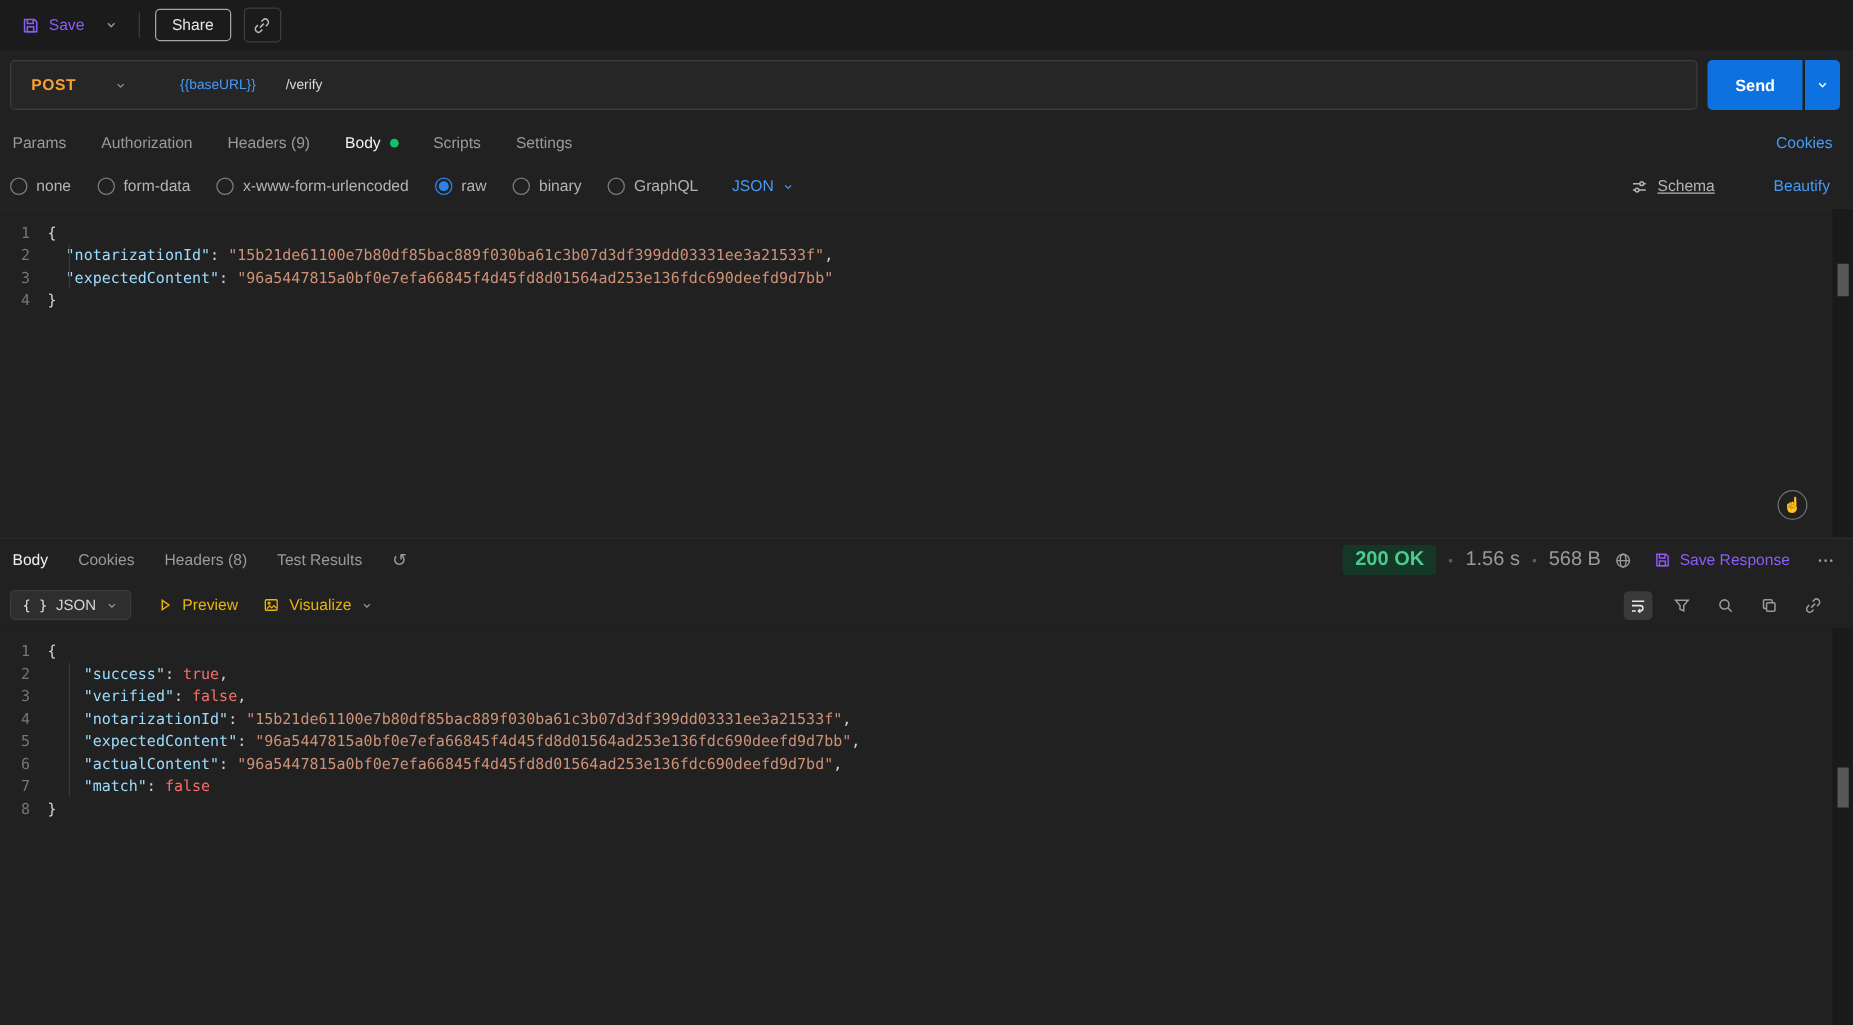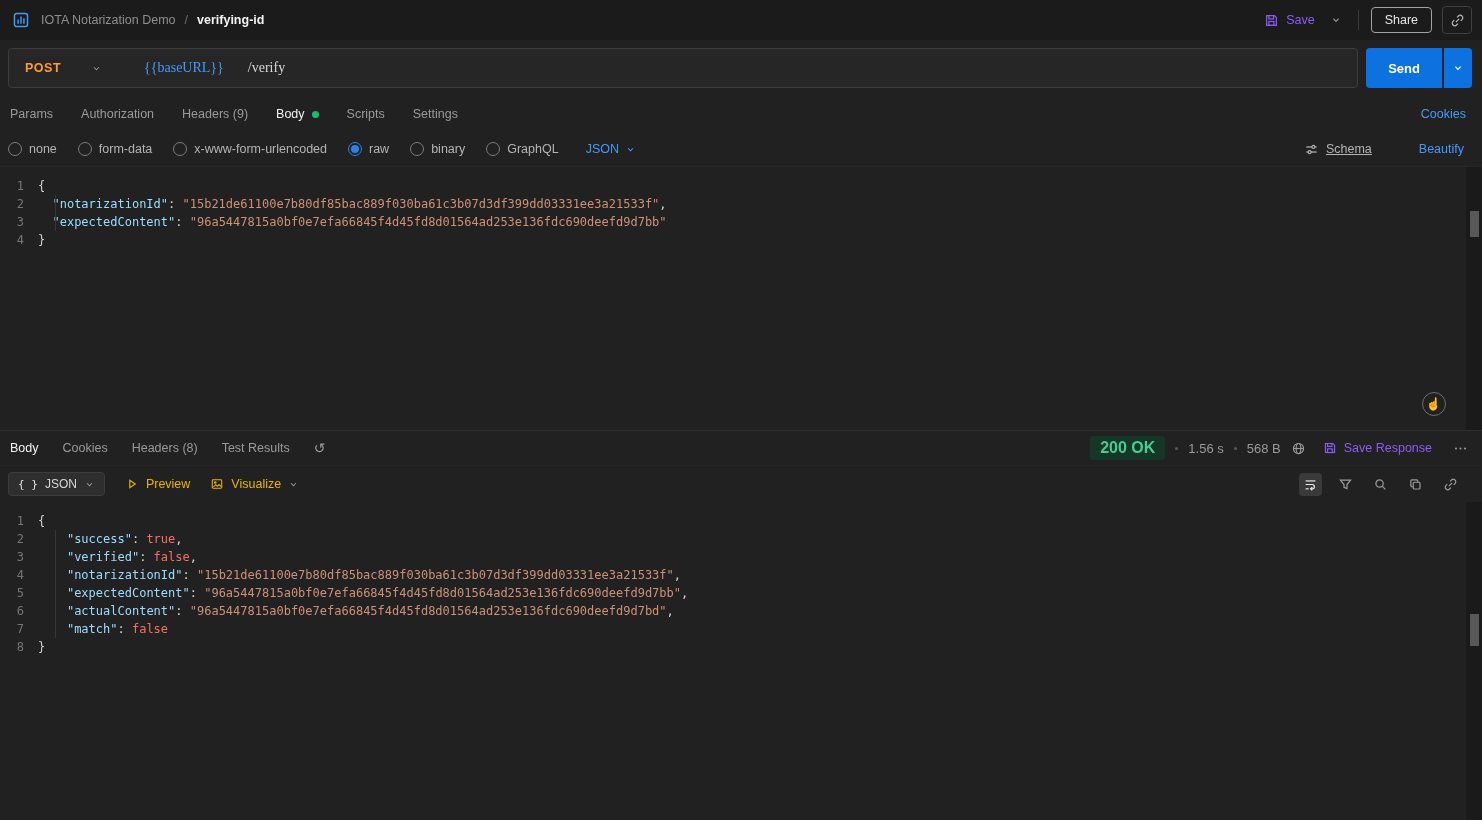--- a/index.html
+++ b/index.html
@@ -26,21 +26,21 @@
   .chev-only { padding:5px 4px; color:#9a9a9a; }
   .vdiv { width:1px; height:20px; background:#3a3a3a; margin:0 8px; display:inline-block; }
   .share-btn { border:1px solid #a3a3a3; border-radius:4px; padding:5px 13px; color:#e6e6e6; margin-right:6px; }
   .boxed-icon { border:1px solid #3f3f3f; border-radius:4px; width:30px; height:28px; justify-content:center; color:#b8b8b8; }
 
   
   .url-row { flex:none; display:flex; gap:8px; padding:8px 10px 8px 8px; align-items:center; }
   .url-box { flex:1; display:flex; align-items:center; height:40px; background:#262626; border:1px solid #3d3d3d; border-radius:4px; }
   .method { padding:0 10px 0 16px; gap:30px; color:#fba02f; font-weight:700; letter-spacing:.5px;text-align:center; }
   .method .chev { color:#8f8f8f; }
-  .url-text { font-family:Liberation Serif, serif; font-size:14px; margin-left:32px; display:flex; align-items:center; }
+  .url-text { font-family:Liberation Sans, sans-serif; font-size:11px; margin-left:32px; display:flex; align-items:center; }
   .url-var { color:#4799f8; }
   .url-path { color:#d8d8d8; margin-left:24px; }
   .send-group { display:flex; gap:2px; }
   .send { background:#0d72e0; color:#fff; font-weight:700; font-size:13px; height:40px; padding:0 22px; border-radius:4px 0 0 4px; }
   .send-caret { background:#0d72e0; color:#fff; width:28px; height:40px; justify-content:center; border-radius:0 4px 4px 0; }
 
   
   .req-tabs { flex:none; height:36px; display:flex; align-items:center; gap:28px; padding:0 10px; color:#9a9a9a; }
   .tab { display:flex; align-items:center; }
   .tab.active { color:#f2f2f2; }
@@ -78,50 +78,39 @@
   .hand-fab::before { content:"\261d"; }
 
   
   .response { flex:1; display:flex; flex-direction:column; min-height:0; }
   .res-header { flex:none; height:36px; border-top:1px solid #2e2e2e; border-bottom:1px solid #262626; display:flex; align-items:center; gap:24px; padding:0 10px; color:#9a9a9a; }
   .icon-plain { display:flex; align-items:center; color:#9a9a9a; }
   .history::before { content:"\21ba"; font-size:14px; }
   .res-meta { margin-left:auto; display:flex; align-items:center; gap:10px; }
   .status-pill { background:#143727; color:#49cc90; font-weight:700; font-size:16px; padding:3px 10px; border-radius:3px; }
   .mdot { width:3px; height:3px; border-radius:50%; background:#5a5a5a; }
-  .meta { color:#9a9a9a; font-size:13px; }
+  .meta { color:#9a9a9a; font-size:16px; }
   .more-btn { color:#9a9a9a; padding:2px 4px; }
 
   .res-toolbar { flex:none; height:36px; display:flex; align-items:center; gap:20px; padding:0 8px; color:#b0b0b0; }
   .json-dd { gap:7px; background:#2e2e2e; border:1px solid #3c3c3c; border-radius:4px; padding:4px 9px; color:#d6d6d6; font-size:12px; }
   .braces::before { content:"{ }"; font-family:"DejaVu Sans Mono", monospace; font-size:11px; color:#e0e0e0; }
   .json-dd .chev, .tool-text .chev { color:#9a9a9a; }
   .tool-text { gap:7px; color:#eab308;justify-content:center; }
   .rt-right { margin-left:auto; display:flex; align-items:center; gap:12px; margin-right:12px; }
   .tool-icon { color:#9a9a9a; padding:4px; border-radius:4px; }
   .tool-icon.active { background:#3a3a3a; color:#e8e8e8; }
   .res-editor { flex:1; }
 </style>
 </head>
 <body>
 
 <div class="app">
 
   <header class="topbar">
-    <div class="tb-left">
-      <span class="logo">
-        <svg width="18" height="18" viewBox="0 0 16 16" fill="none" stroke="currentColor" stroke-width="1.3">
-          <rect x="2.2" y="2.2" width="11.6" height="11.6" rx="2"></rect>
-          <path d="M5.4 11.4 V7.6 M8 11.4 V4.8 M10.6 11.4 V6.4"></path>
-        </svg>
-      </span>
-      <span class="crumb-root">IOTA Notarization Demo</span>
-      <span class="crumb-sep">/</span>
-      <span class="crumb-cur">verifying-id</span>
-    </div>
     <div class="tb-right">
       <button class="ghost-btn">
         <span>
           <svg width="15" height="15" viewBox="0 0 16 16" fill="none" stroke="currentColor" stroke-width="1.3">
             <path d="M2.8 2.8 h8.4 l2 2 v8.4 h-10.4 z"></path>
             <path d="M5.2 2.8 v3.4 h5 V2.8"></path>
             <rect x="5.2" y="9" width="5.4" height="4.2"></rect>
           </svg>
         </span>
         <span>Save</span>

